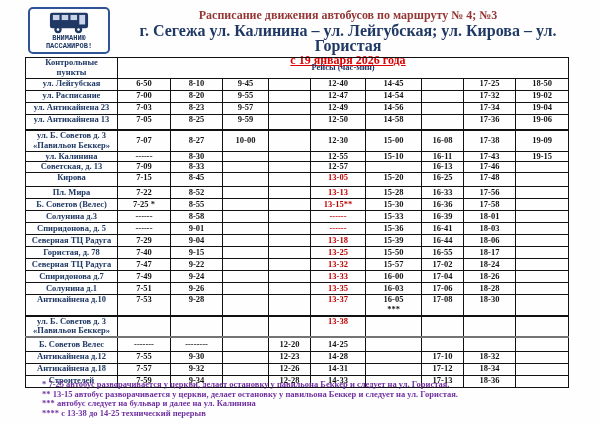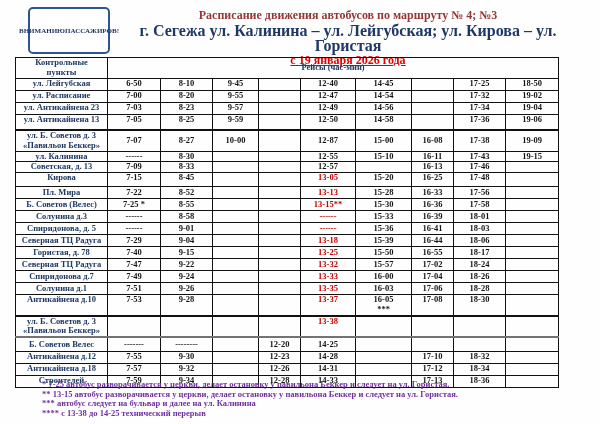--- a/index.html
+++ b/index.html
@@ -7,33 +7,34 @@
     width:600px;height:424px;
     background:#fefefe;
     font-family:"Liberation Serif", serif;
     position:relative;
     overflow:hidden;
   }
   
   .logo{
     position:absolute;left:28px;top:7px;width:82px;height:47px;
     border:2px solid #2f5496;border-radius:5px;background:#fff;
-    display:flex;flex-direction:row;align-items:center;justify-content:center;
+    display:flex;flex-direction:column;align-items:center;justify-content:center;
     box-sizing:border-box;
+    font-family:Liberation Mono, monospace;
   }
   .logo svg{display:block;margin-top:1px;}
   .logo-text{color:#1f3864;font-weight:bold;font-size:7px;line-height:8px;text-align:center;}
   
   .titles{position:absolute;left:112px;top:8px;width:472px;text-align:center;font-weight:bold;}
   .t1{color:#943634;font-size:12px;line-height:15px;}
   .t2{color:#1f3864;font-size:16px;line-height:15px;}
   .t3{color:#e00000;font-size:12px;line-height:15px;text-decoration:underline;}
   
   table.sched{
-    position:absolute;left:15px;top:57px;width:543px;
+    position:absolute;left:25px;top:57px;width:543px;
     border-collapse:collapse;table-layout:fixed;
   }
   .sched th,.sched td{
     border:1px solid #111;
     font-weight:bold;font-size:8.5px;line-height:1.15;
     text-align:center;vertical-align:middle;
     padding:0 1px;white-space:pre-line;overflow:hidden;
   }
   .sched thead th{color:#1f3864;font-size:8.5px;height:18px;}
   .sched td.stop{color:#1f3864;}
@@ -151,21 +152,21 @@
         <td class="time">17-36</td>
         <td class="time">19-06</td>
       </tr>
       <tr>
         <td class="stop">ул. Б. Советов д. 3
 «Павильон Беккер»</td>
         <td class="time">7-07</td>
         <td class="time">8-27</td>
         <td class="time">10-00</td>
         <td class="time"></td>
-        <td class="time">12-87</td>
+        <td class="time">12-30</td>
         <td class="time">15-00</td>
         <td class="time">16-08</td>
         <td class="time">17-38</td>
         <td class="time">19-09</td>
       </tr>
       <tr>
         <td class="stop">ул. Калинина</td>
         <td class="time">------</td>
         <td class="time">8-30</td>
         <td class="time"></td>

